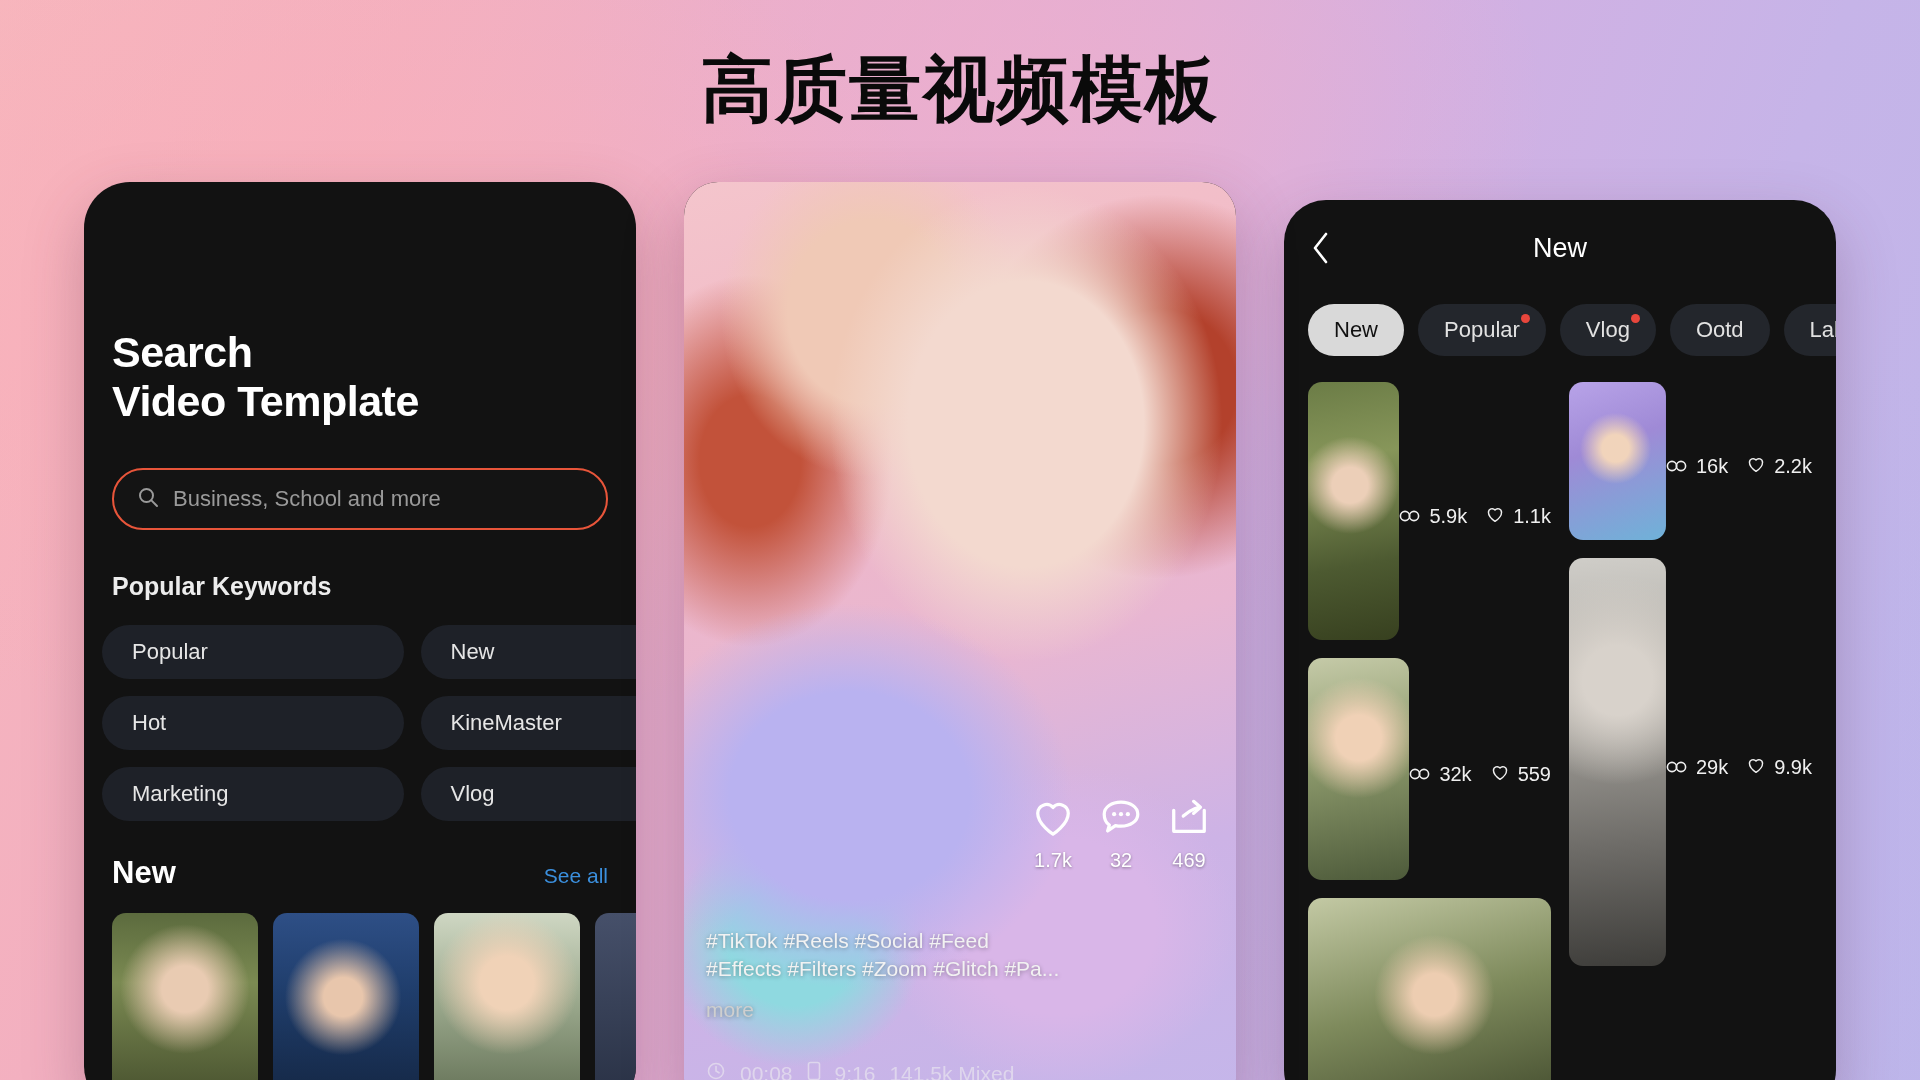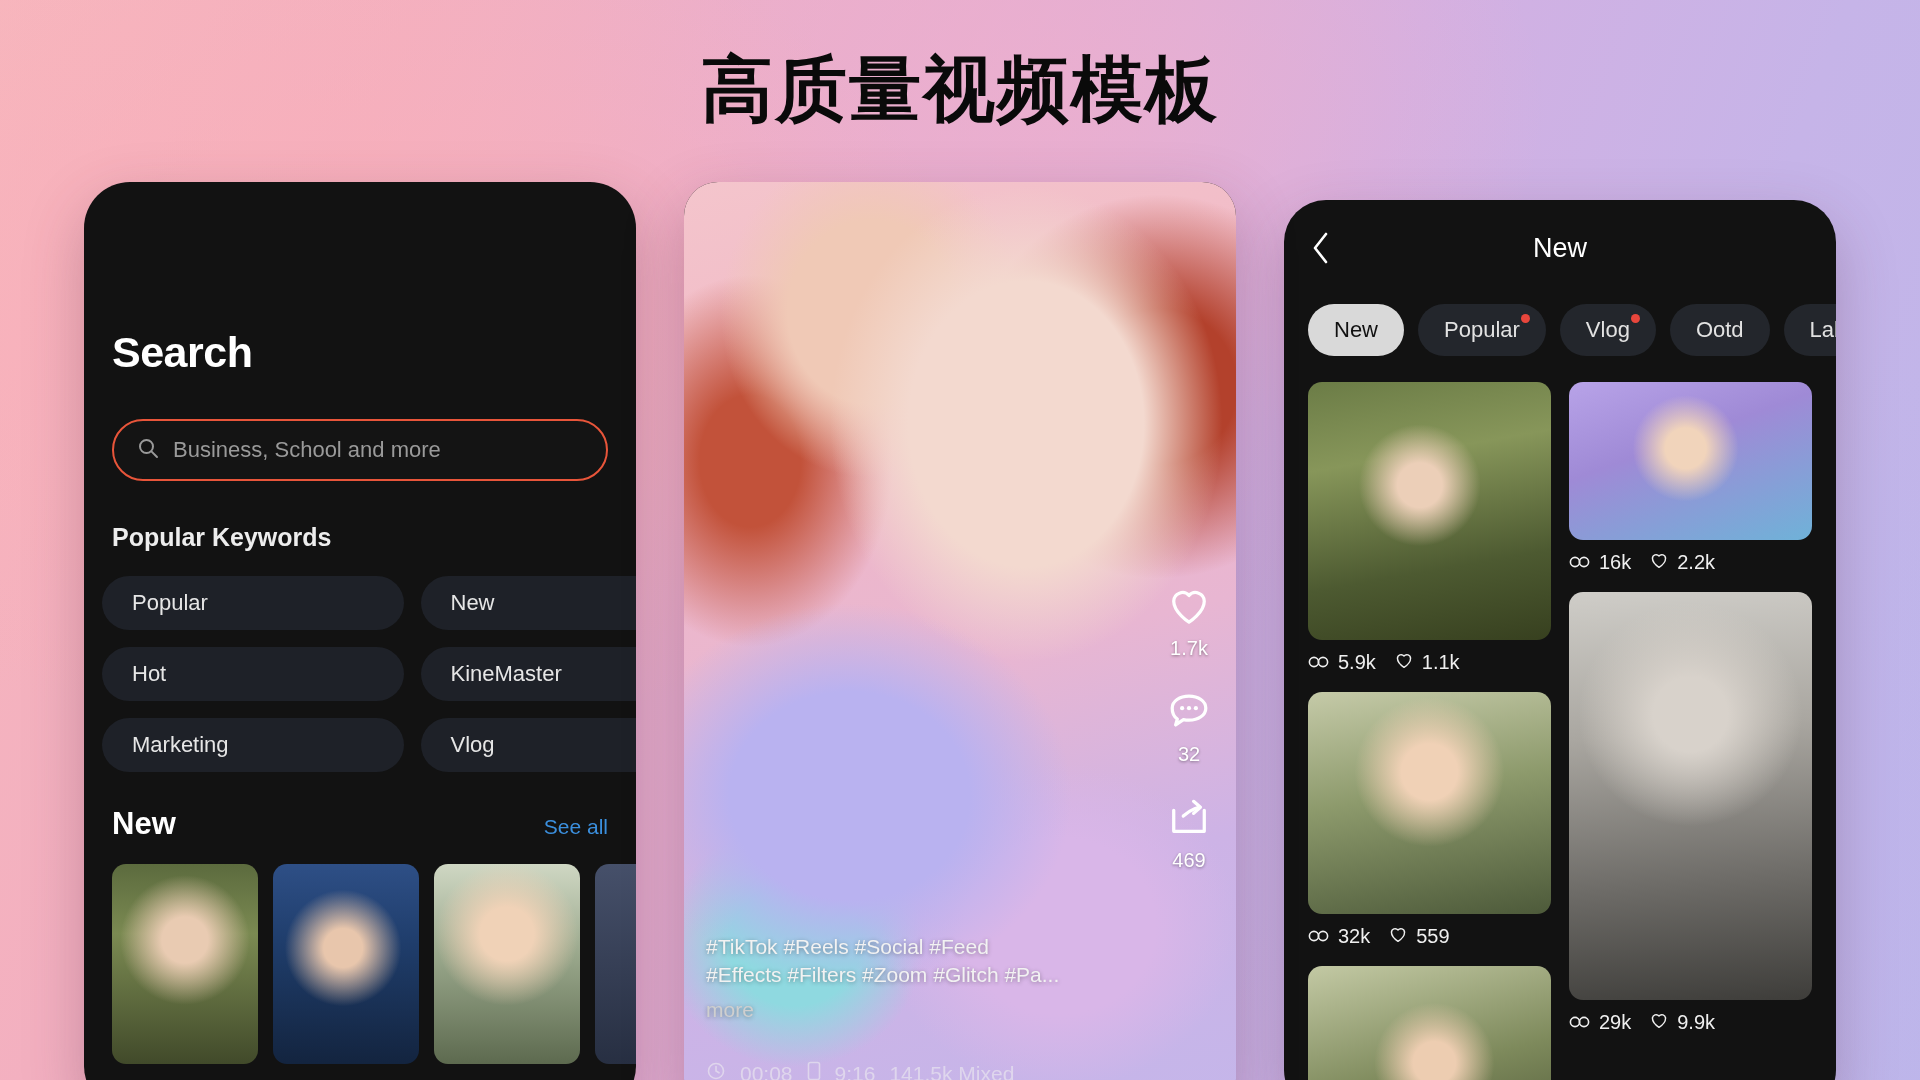--- a/index.html
+++ b/index.html
@@ -126,31 +126,31 @@
       radial-gradient(ellipse 210px 230px at 34% 14%, #f0c9b6 0 40%, rgba(240,201,182,0) 72%),
       radial-gradient(ellipse 300px 260px at 30% 66%, #b9b2f0 0 40%, rgba(185,178,240,0) 74%),
       radial-gradient(ellipse 240px 220px at 68% 80%, #d9b6e8 0 40%, rgba(217,182,232,0) 74%),
       radial-gradient(ellipse 180px 170px at 20% 82%, #8fd9e0 0 36%, rgba(143,217,224,0) 72%),
       radial-gradient(ellipse 300px 300px at 86% 22%, #b3412c 0 26%, rgba(179,65,44,0) 64%),
       radial-gradient(ellipse 230px 300px at 12% 30%, #c2523a 0 22%, rgba(194,82,58,0) 62%),
       linear-gradient(165deg,#f4c5cc 0%, #f0b8c6 28%, #e8b6d2 52%, #cdb3e6 74%, #c4b6ea 100%);
   }
   .pm-rail {
     position: absolute; right: 24px; bottom: 240px;
-    display: flex; flex-direction: column; gap: 30px;
+    display: flex; gap: 22px;
     color: #fff;
   }
   .rail-item { display: flex; flex-direction: column; align-items: center; gap: 7px; }
   .rail-count { font-size: 20px; color: #fff; text-shadow: 0 1px 3px rgba(0,0,0,.4); }
   .pm-caption {
     position: absolute; left: 22px; bottom: 88px; width: 380px;
     color: #f2f2f2; font-size: 21px; line-height: 1.35;
     text-shadow: 0 1px 4px rgba(0,0,0,.35);
   }
-  .pm-more { margin-top: 6px; color: #cfcfcf; font-size: 21px; }
+  .pm-more { margin-top: 12px; color: #cfcfcf; font-size: 21px; }
   .pm-meta {
     position: absolute; left: 22px; bottom: 26px;
     display: flex; align-items: center; gap: 14px;
     color: rgba(240,240,240,0.55); font-size: 21px;
   }
   .pm-mix {
     position: absolute; right: 22px; bottom: 36px;
     width: 148px; height: 62px; border-radius: 31px;
     background: linear-gradient(180deg,#ef6a3a 0%, #e0532a 100%);
     color: #fff; font-size: 26px; font-weight: bold;
@@ -181,21 +181,21 @@
   }
   .tab.active { background: #d9d9d9; color: #111; }
   .tab .dot {
     position: absolute; top: 10px; right: 16px;
     width: 9px; height: 9px; border-radius: 50%; background: #e8463c;
   }
   .pr-masonry {
     display: flex; gap: 18px; padding: 26px 24px 0 24px;
   }
   .pr-col { flex: 1; display: flex; flex-direction: column; gap: 18px; }
-  .card { display: flex; flex-direction: column; }
+  .card { display: flex; flex-direction: row; }
   .card .pic {
     width: 100%; border-radius: 14px; background-size: cover; background-position: center;
   }
   .card .stats {
     display: flex; align-items: center; gap: 18px;
     color: #efefef; font-size: 20px; margin-top: 11px;
   }
   .stat { display: flex; align-items: center; gap: 8px; }
 
   .g1 { height: 258px; background:
@@ -218,20 +218,21 @@
 <body>
 
 <div class="bg-glow"></div>
 
 <div class="page-title">高质量视频模板</div>
 
 <div class="phone phone-left">
   <div class="pl-inner">
     <div class="pl-heading">
       <div>Search</div>
+      <div>Video Template</div>
     </div>
 
     <div class="search-box">
       <span>
         <svg width="24" height="24" viewBox="0 0 24 24" fill="none" stroke="#9a9a9a" stroke-width="2">
           <circle cx="10.5" cy="10.5" r="6.5"></circle>
             <line x1="15.4" y1="15.4" x2="21" y2="21" stroke-linecap="round"></line>
         </svg>
       </span>
       <input class="search-input" type="text" placeholder="Business, School and more" style="">

